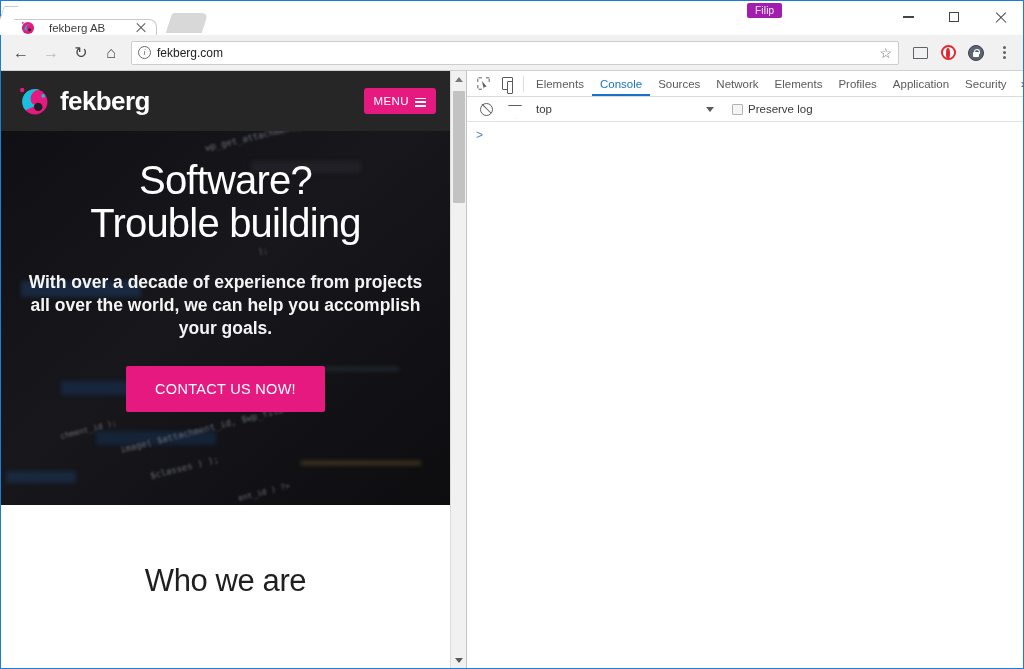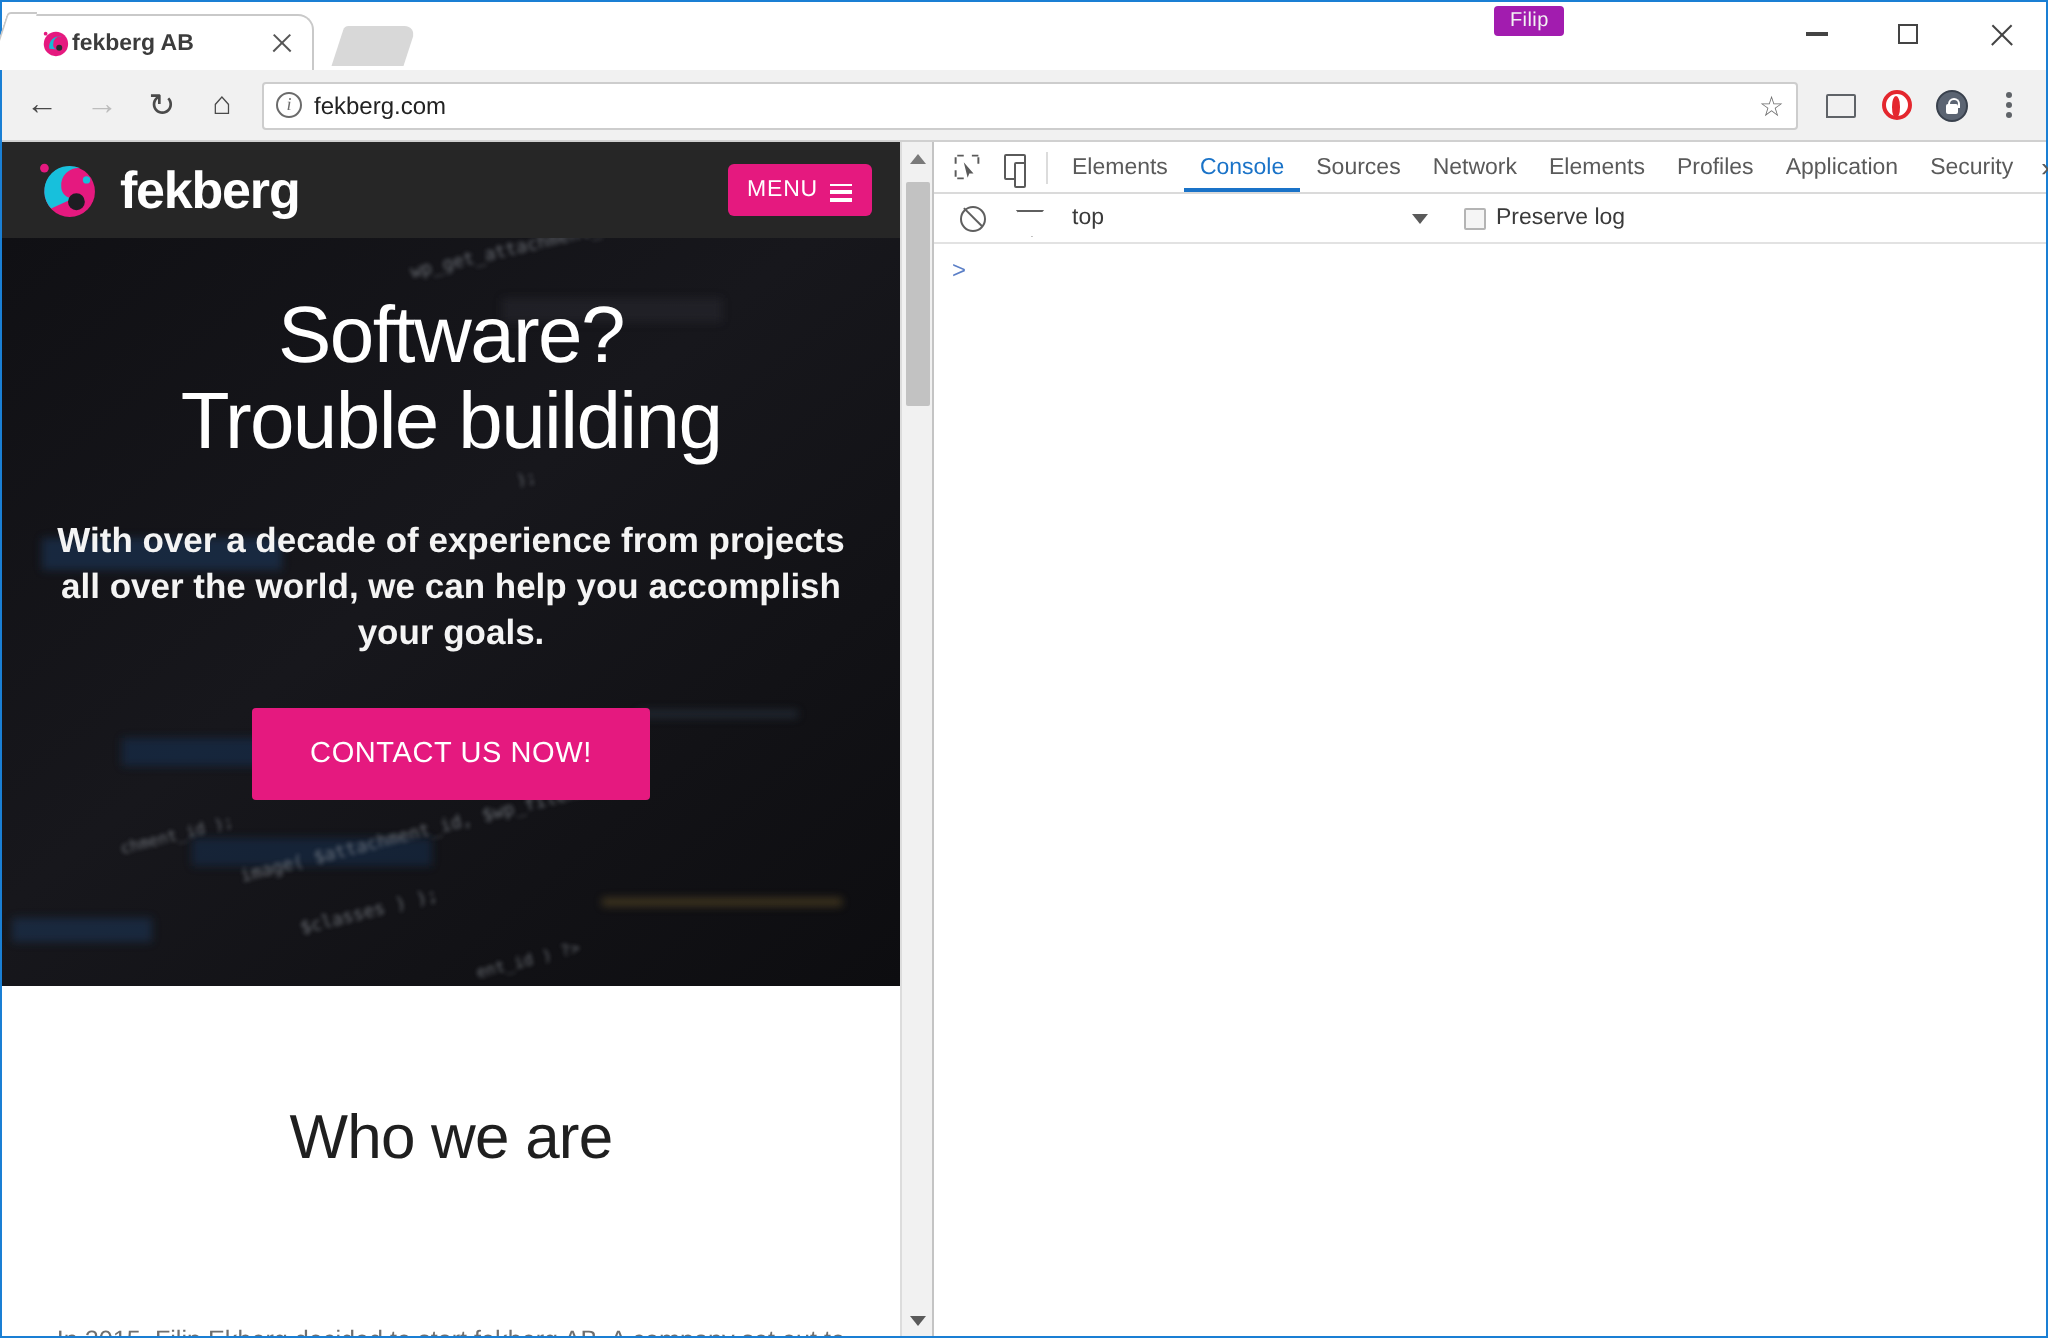--- a/index.html
+++ b/index.html
@@ -15,27 +15,26 @@
     display: flex; flex-direction: column;
   }
 
   
   .tabstrip {
     height: 34px; background: #ffffff; position: relative;
     display: flex; align-items: flex-end; padding-left: 6px;
     flex: none;
   }
   .tab {
-    position: relative; height: 28px; width: 150px;
-    display: flex; align-items: center; gap: 1px;
+    position: relative; height: 16px; width: 150px;
+    display: flex; align-items: center; gap: 14px;
     padding: 0 8px 0 12px; background: #ffffff;
     border: 1px solid #c9c9c9; border-bottom: none;
     border-radius: 2px 8px 0 0; font-size: 11.5px; color: #333;
     transform: skewX(0deg);
-    font-weight: bold;
   }
   .tab::before {
     content:""; position:absolute; left:-9px; bottom:0;
     width: 14px; height: 28px; background: #ffffff;
     border-left: 1px solid #c9c9c9; border-top: 1px solid #c9c9c9;
     transform: skewX(-18deg); border-radius: 2px 0 0 0;
   }
   .favicon {
     width: 15px; height: 15px; flex: none; position: relative;
     border-radius: 50%;
@@ -151,21 +150,21 @@
     display: flex; min-height: 0; background: #fff;
     border-right: 1px solid #c4c4c4;
   }
   .pageview {
     width: 450px; height: 100%; overflow: hidden; position: relative;
     background: #ffffff;
   }
 
   
   .site-header {
-    height: 48px; background: #262626; display: flex; align-items: center;
+    height: 60px; background: #262626; display: flex; align-items: center;
     padding: 0 14px 0 16px; position: relative; z-index: 3;
   }
   .logo-wrap { display: flex; align-items: center; gap: 9px; }
   .logo-mark { width: 34px; height: 32px; flex: none; }
   .logo-text {
     font-size: 26px; font-weight: 700; color: #ffffff; letter-spacing: -0.6px;
   }
   .menu-btn {
     margin-left: auto; background: #e5197f; color: #fff;
     font-size: 11.5px; letter-spacing: .4px; padding: 7px 10px;

